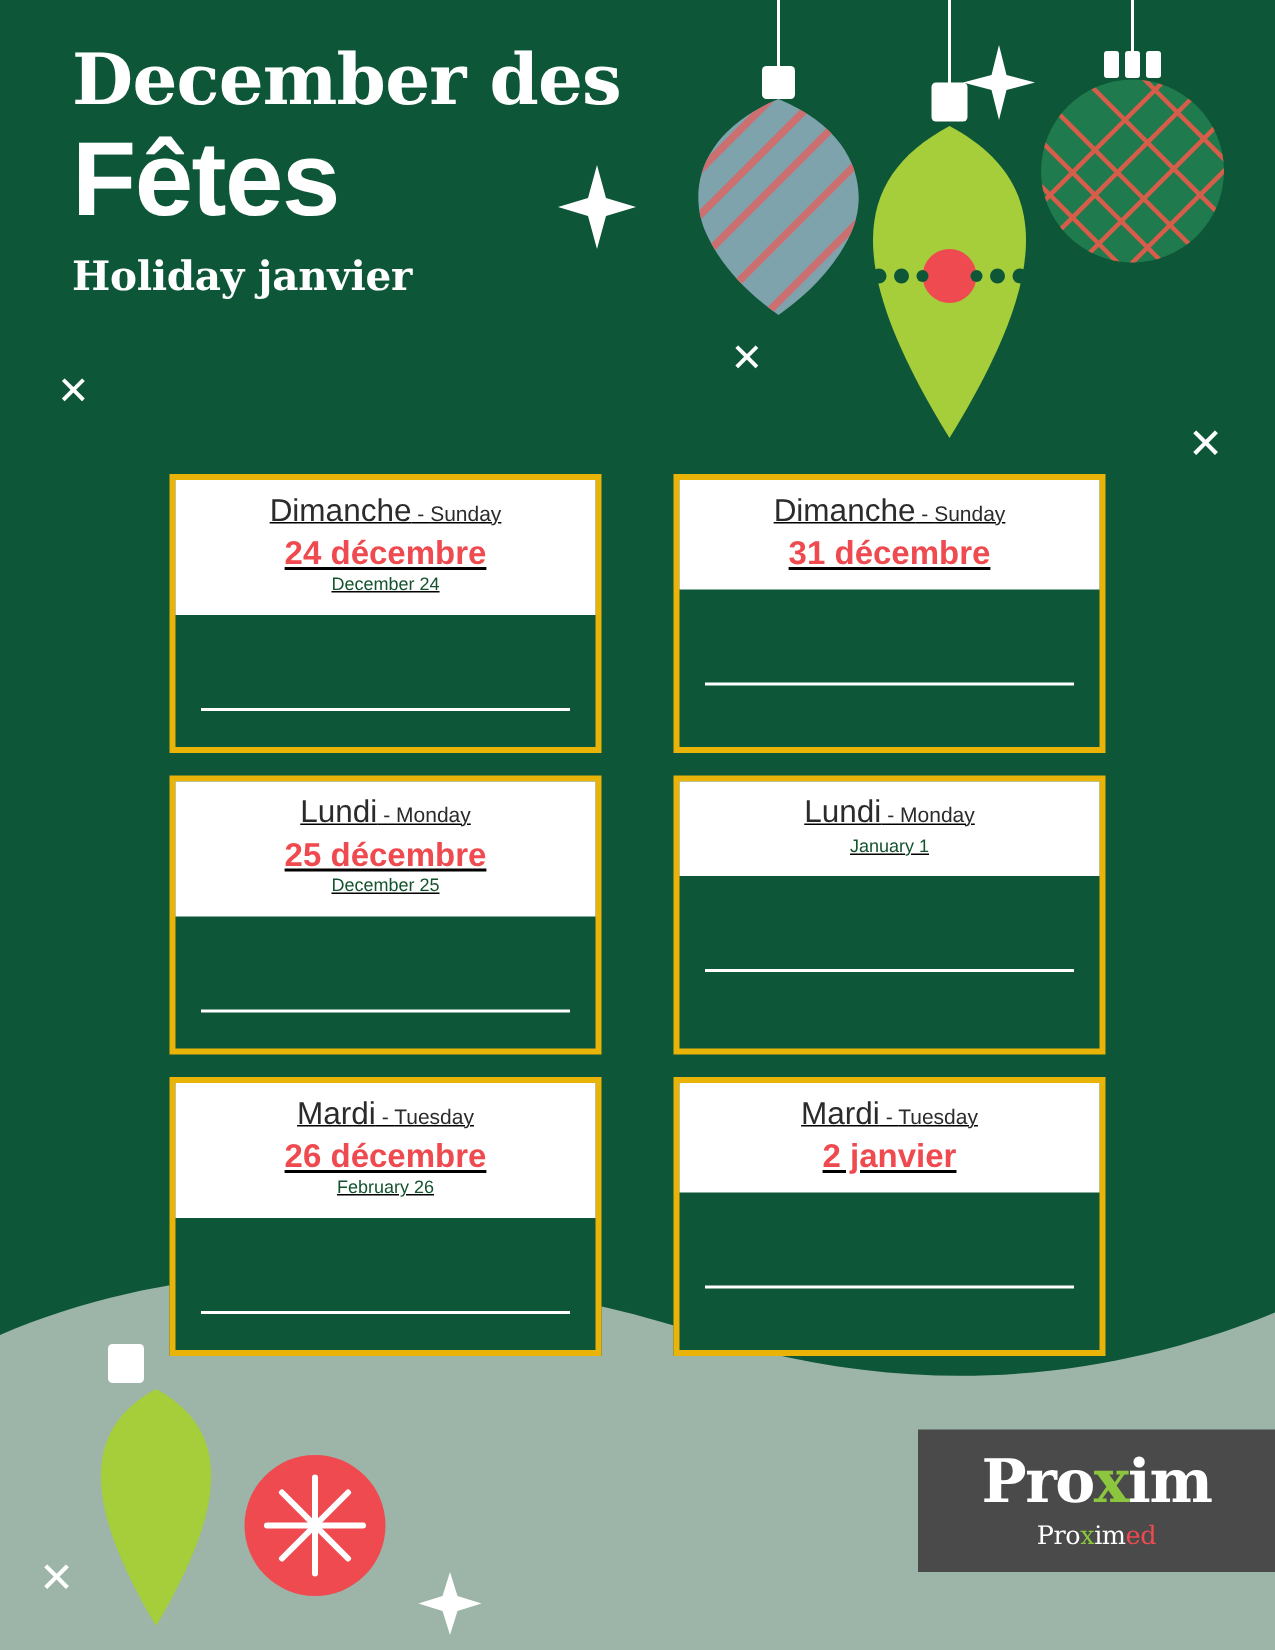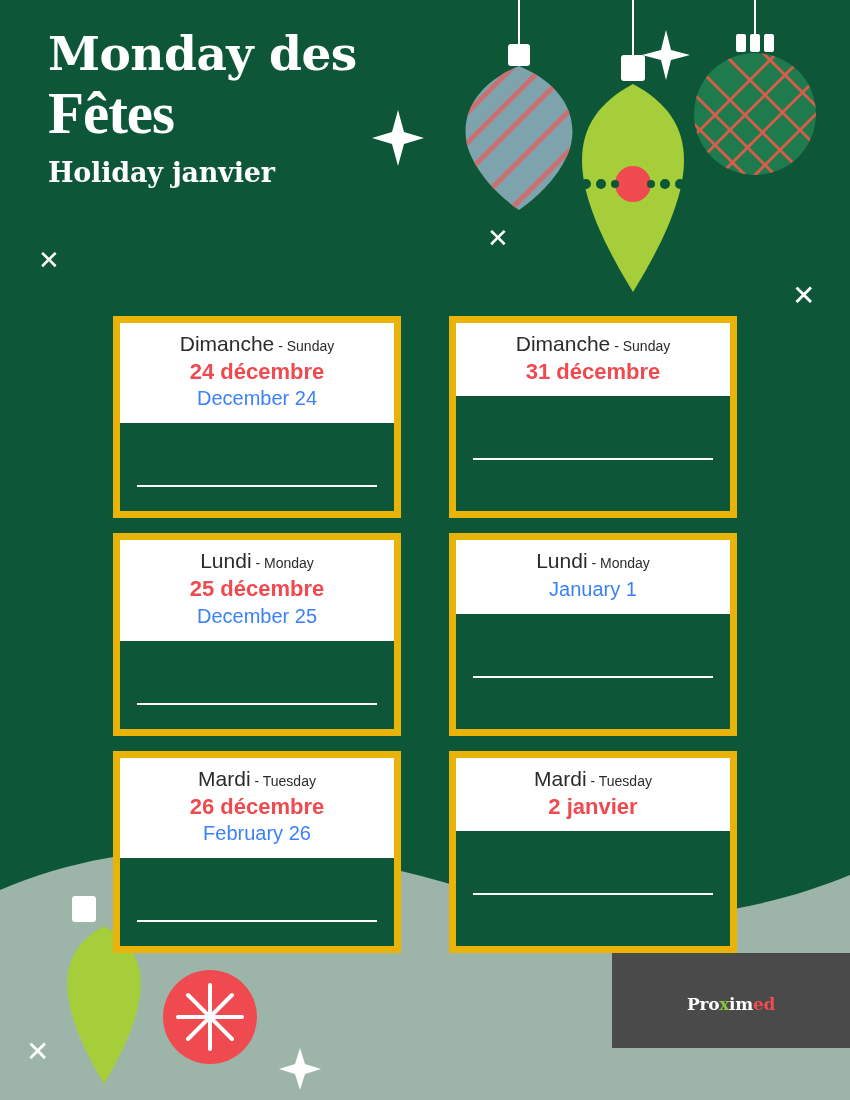--- a/index.html
+++ b/index.html
@@ -31,23 +31,23 @@
   }
   .title-line1 {
     font-family: "DejaVu Serif", serif;
     font-weight: bold;
     font-size: 47px;
     color: #ffffff;
     letter-spacing: -0.5px;
     line-height: 1.0;
   }
   .title-line2 {
-    font-family: Liberation Serif, serif;
-    font-weight: bold;
-    font-size: 59px;
+    font-family: Liberation Sans, sans-serif;
+    font-weight: bold;
+    font-size: 70px;
     color: #ffffff;
     line-height: 1.05;
     margin-top: 6px;
     letter-spacing: -1px;
   }
   .subtitle {
     font-family: "DejaVu Serif", serif;
     font-weight: bold;
     font-size: 27px;
     color: #ffffff;
@@ -71,22 +71,23 @@
   
   .cards {
     position: absolute;
     left: 113px; top: 316px;
     width: 625px;
     z-index: 4;
   }
   .card-row { display: flex; gap: 48px; margin-bottom: 15px; }
   .card {
     width: 288px;
-    border: 7px solid #eab308;
+    border: 4px solid #eab308;
     background: #0d5738;
+    text-decoration: underline;
   }
   .card-head {
     background: #ffffff;
     padding: 10px 8px 12px 8px;
     text-align: center;
   }
   .day-line {
     font-size: 0;
     line-height: 1;
     margin-bottom: 5px;
@@ -102,22 +103,22 @@
     font-family: "Liberation Sans", sans-serif;
   }
   .date-fr {
     font-size: 22px;
     font-weight: bold;
     color: #ef4a4f;
     line-height: 1.15;
   }
   .date-fr sup { font-size: 13px; }
   .date-en {
-    font-size: 20px;
-    color: #3b82f6;
+    font-size: 12px;
+    color: #14532d;
     line-height: 1.3;
     margin-top: 1px;
   }
   .card-body {
     height: 88px;
     position: relative;
   }
   .writeline {
     position: absolute;
     left: 17px; right: 17px; bottom: 24px;
@@ -141,42 +142,42 @@
     font-family: "DejaVu Serif", serif;
     font-weight: bold;
     font-size: 40px;
     color: #ffffff;
     letter-spacing: -1px;
     line-height: 1;
     position: relative;
   }
   .logo-sub {
     font-family: "DejaVu Serif", serif;
-    font-weight: bold;
+    font-weight: normal;
     font-size: 17px;
     color: #ffffff;
     margin-top: 6px;
     letter-spacing: -0.3px;
   }
   .logo-sub .ed { color: #ef4a4f; }
   .logo-x {
     color: #8cc63e;
   }
 </style>
 </head>
 <body>
 
 <div class="poster">
 
   <svg class="wave" viewBox="0 0 850 330" preserveAspectRatio="none">
     <path d="M0,120 C150,55 330,75 470,120 C610,165 740,150 850,105 L850,330 L0,330 Z" fill="#9cb5a8"></path>
   </svg>
 
   <div class="header">
-    <div class="title-line1">Monday des</div>
+    <div class="title-line1">December des</div>
     <div class="title-line2">Fêtes</div>
     <div class="subtitle">Holiday janvier</div>
   </div>
 
   <svg class="orn-layer" viewBox="0 0 850 1100">
 
     <line x1="519" y1="0" x2="519" y2="46" stroke="#ffffff" stroke-width="2"></line>
     <line x1="633" y1="0" x2="633" y2="56" stroke="#ffffff" stroke-width="2"></line>
     <line x1="755" y1="0" x2="755" y2="36" stroke="#ffffff" stroke-width="2"></line>
 
@@ -339,16 +340,17 @@
         </div>
         <div class="card-body">
           <div class="writeline"></div>
         </div>
       </div>
     </div>
 
   </div>
 
   <div class="logo-box">
+    <div class="logo-main"><span>Pro</span><span class="logo-x">x</span><span>im</span></div>
     <div class="logo-sub"><span>Pro</span><span class="logo-x">x</span><span>im</span><span class="ed">ed</span></div>
   </div>
 
 </div>
 
 </body></html>

